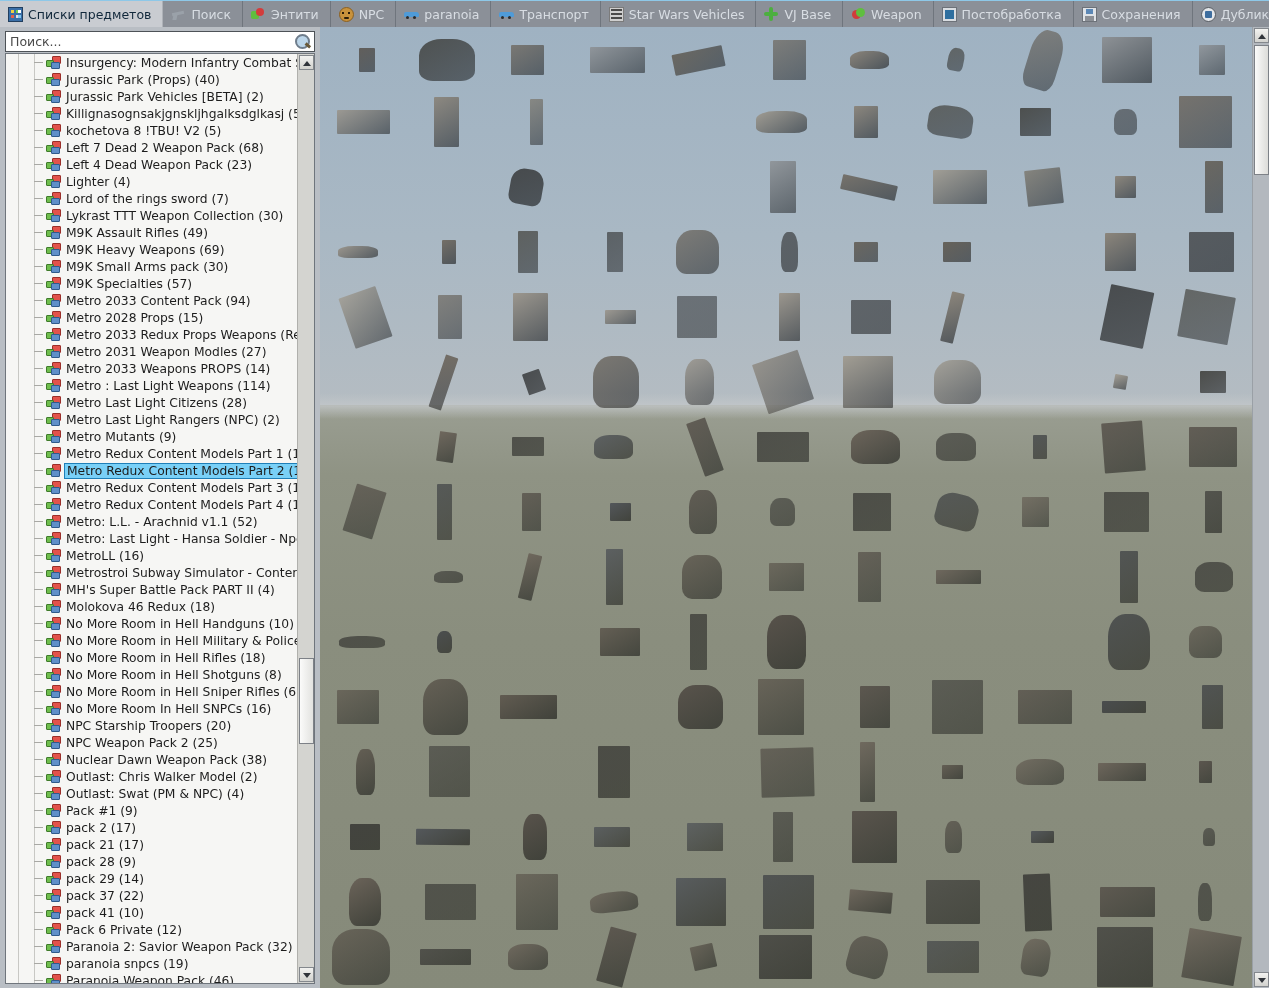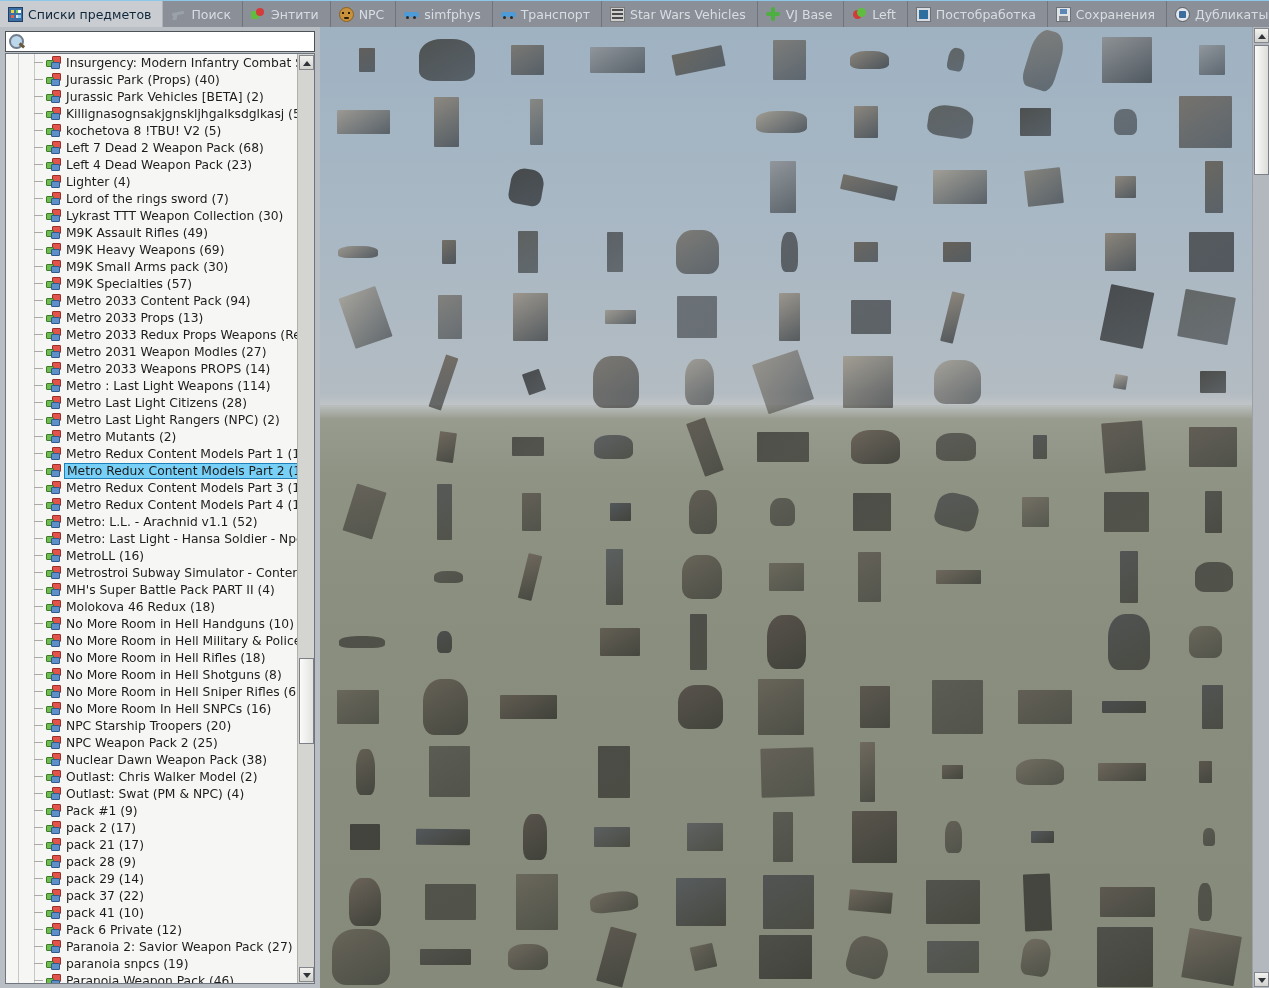--- a/index.html
+++ b/index.html
@@ -268,55 +268,56 @@
       <div class="tab">
         <span class="tabicon ic-ent"></span>
         <span>Энтити</span>
       </div>
       <div class="tab">
         <span class="tabicon ic-npc"></span>
         <span>NPC</span>
       </div>
       <div class="tab">
         <span class="tabicon ic-car"></span>
-        <span>simfphys</span>
+        <span>paranoia</span>
       </div>
       <div class="tab">
         <span class="tabicon ic-car"></span>
         <span>Транспорт</span>
       </div>
       <div class="tab">
         <span class="tabicon ic-swv"></span>
         <span>Star Wars Vehicles</span>
       </div>
       <div class="tab">
         <span class="tabicon ic-vj"></span>
         <span>VJ Base</span>
       </div>
       <div class="tab">
         <span class="tabicon ic-pill"></span>
-        <span>Left</span>
+        <span>Weapon</span>
       </div>
       <div class="tab">
         <span class="tabicon ic-post"></span>
         <span>Постобработка</span>
       </div>
       <div class="tab">
         <span class="tabicon ic-save"></span>
         <span>Сохранения</span>
       </div>
       <div class="tab">
         <span class="tabicon ic-dup"></span>
         <span>Дубликаты</span>
       </div>
     </div>
 
   <div class="leftpanel">
 
     <div class="searchwrap">
+      <input class="searchinput" id="searchinput" type="text" placeholder="Поиск..." style="">
       <span class="searchicon"></span>
     </div>
 
     <div class="listframe">
       <div class="treecol-lines">
         <div class="vline" style="left:12px"></div>
         <div class="vline" style="left:28px"></div>
       </div>
 
       <div class="listviewport" id="listviewport">
@@ -455,21 +456,21 @@
             </span>
             <span class="label">Metro 2033 Content Pack (94)</span>
           </div>
           <div class="row">
             <span class="hline"></span>
             <span class="cubeicon">
               <span class="cb-red"></span>
               <span class="cb-green"></span>
               <span class="cb-blue"></span>
             </span>
-            <span class="label">Metro 2033 Props (13)</span>
+            <span class="label">Metro 2028 Props (15)</span>
           </div>
           <div class="row">
             <span class="hline"></span>
             <span class="cubeicon">
               <span class="cb-red"></span>
               <span class="cb-green"></span>
               <span class="cb-blue"></span>
             </span>
             <span class="label">Metro 2033 Redux Props Weapons (Revisit...</span>
           </div>
@@ -518,21 +519,21 @@
             </span>
             <span class="label">Metro Last Light Rangers (NPC) (2)</span>
           </div>
           <div class="row">
             <span class="hline"></span>
             <span class="cubeicon">
               <span class="cb-red"></span>
               <span class="cb-green"></span>
               <span class="cb-blue"></span>
             </span>
-            <span class="label">Metro Mutants (2)</span>
+            <span class="label">Metro Mutants (9)</span>
           </div>
           <div class="row">
             <span class="hline"></span>
             <span class="cubeicon">
               <span class="cb-red"></span>
               <span class="cb-green"></span>
               <span class="cb-blue"></span>
             </span>
             <span class="label">Metro Redux Content Models Part 1 (1409)</span>
           </div>
@@ -788,21 +789,21 @@
             </span>
             <span class="label">Pack 6 Private (12)</span>
           </div>
           <div class="row">
             <span class="hline"></span>
             <span class="cubeicon">
               <span class="cb-red"></span>
               <span class="cb-green"></span>
               <span class="cb-blue"></span>
             </span>
-            <span class="label">Paranoia 2: Savior Weapon Pack (27)</span>
+            <span class="label">Paranoia 2: Savior Weapon Pack (32)</span>
           </div>
           <div class="row">
             <span class="hline"></span>
             <span class="cubeicon">
               <span class="cb-red"></span>
               <span class="cb-green"></span>
               <span class="cb-blue"></span>
             </span>
             <span class="label">paranoia snpcs (19)</span>
           </div>

